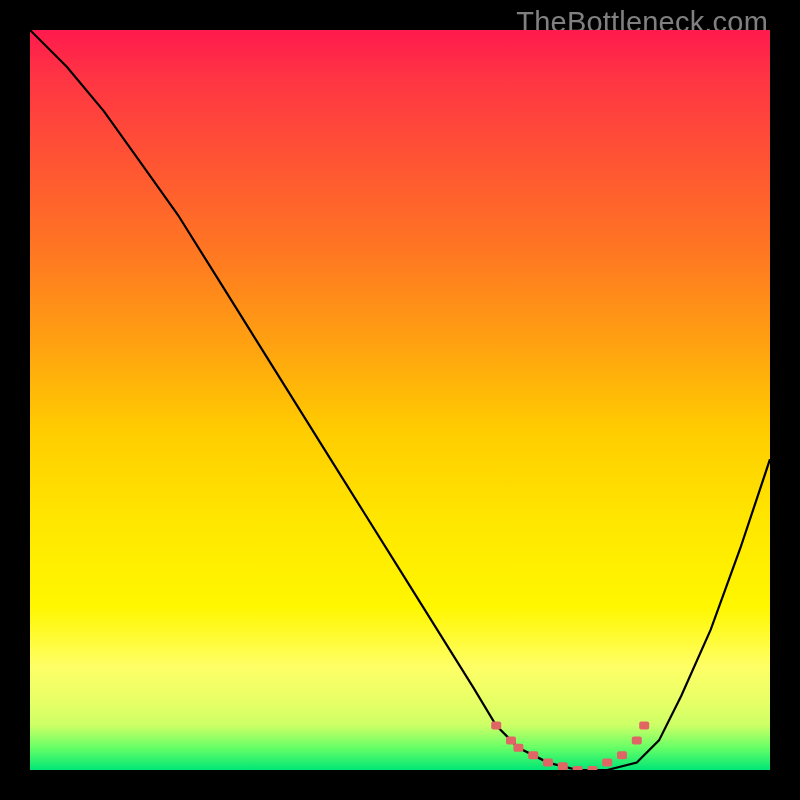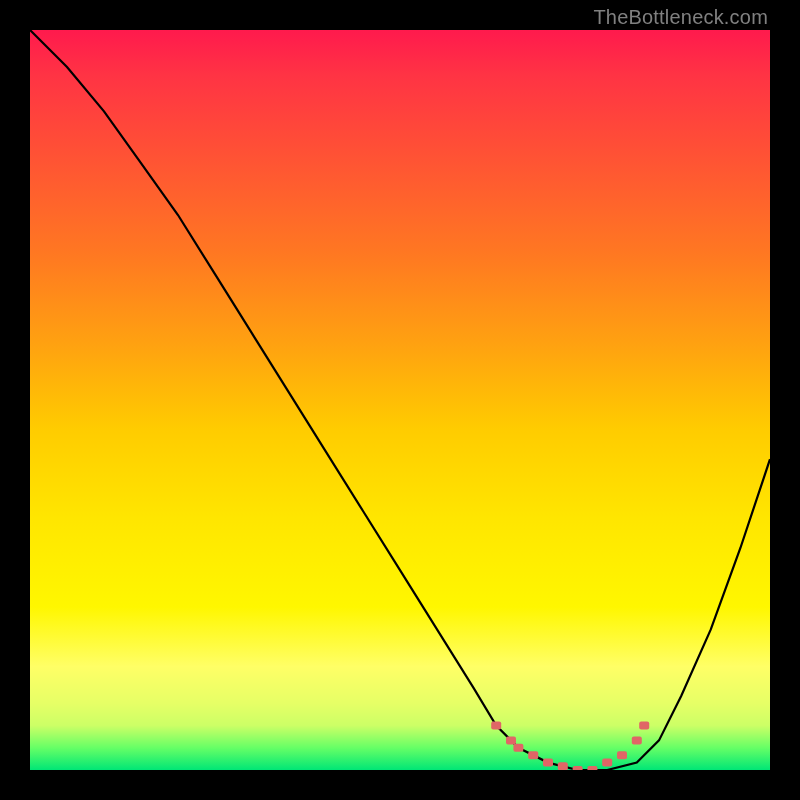--- a/index.html
+++ b/index.html
@@ -37,21 +37,21 @@
       #ccff66 94%,
       #66ff66 97%,
       #00e676 100%
     );
   }
   .attribution {
     position: absolute;
     top: 6px;
     right: 32px;
     color: #808080;
-    font-size: 20px;
+    font-size: 29px;
     font-weight: 500;
     letter-spacing: 0.2px;
     user-select: none;
   }
   svg.overlay {
     position: absolute;
     left: 0;
     top: 0;
     width: 740px;
     height: 740px;

